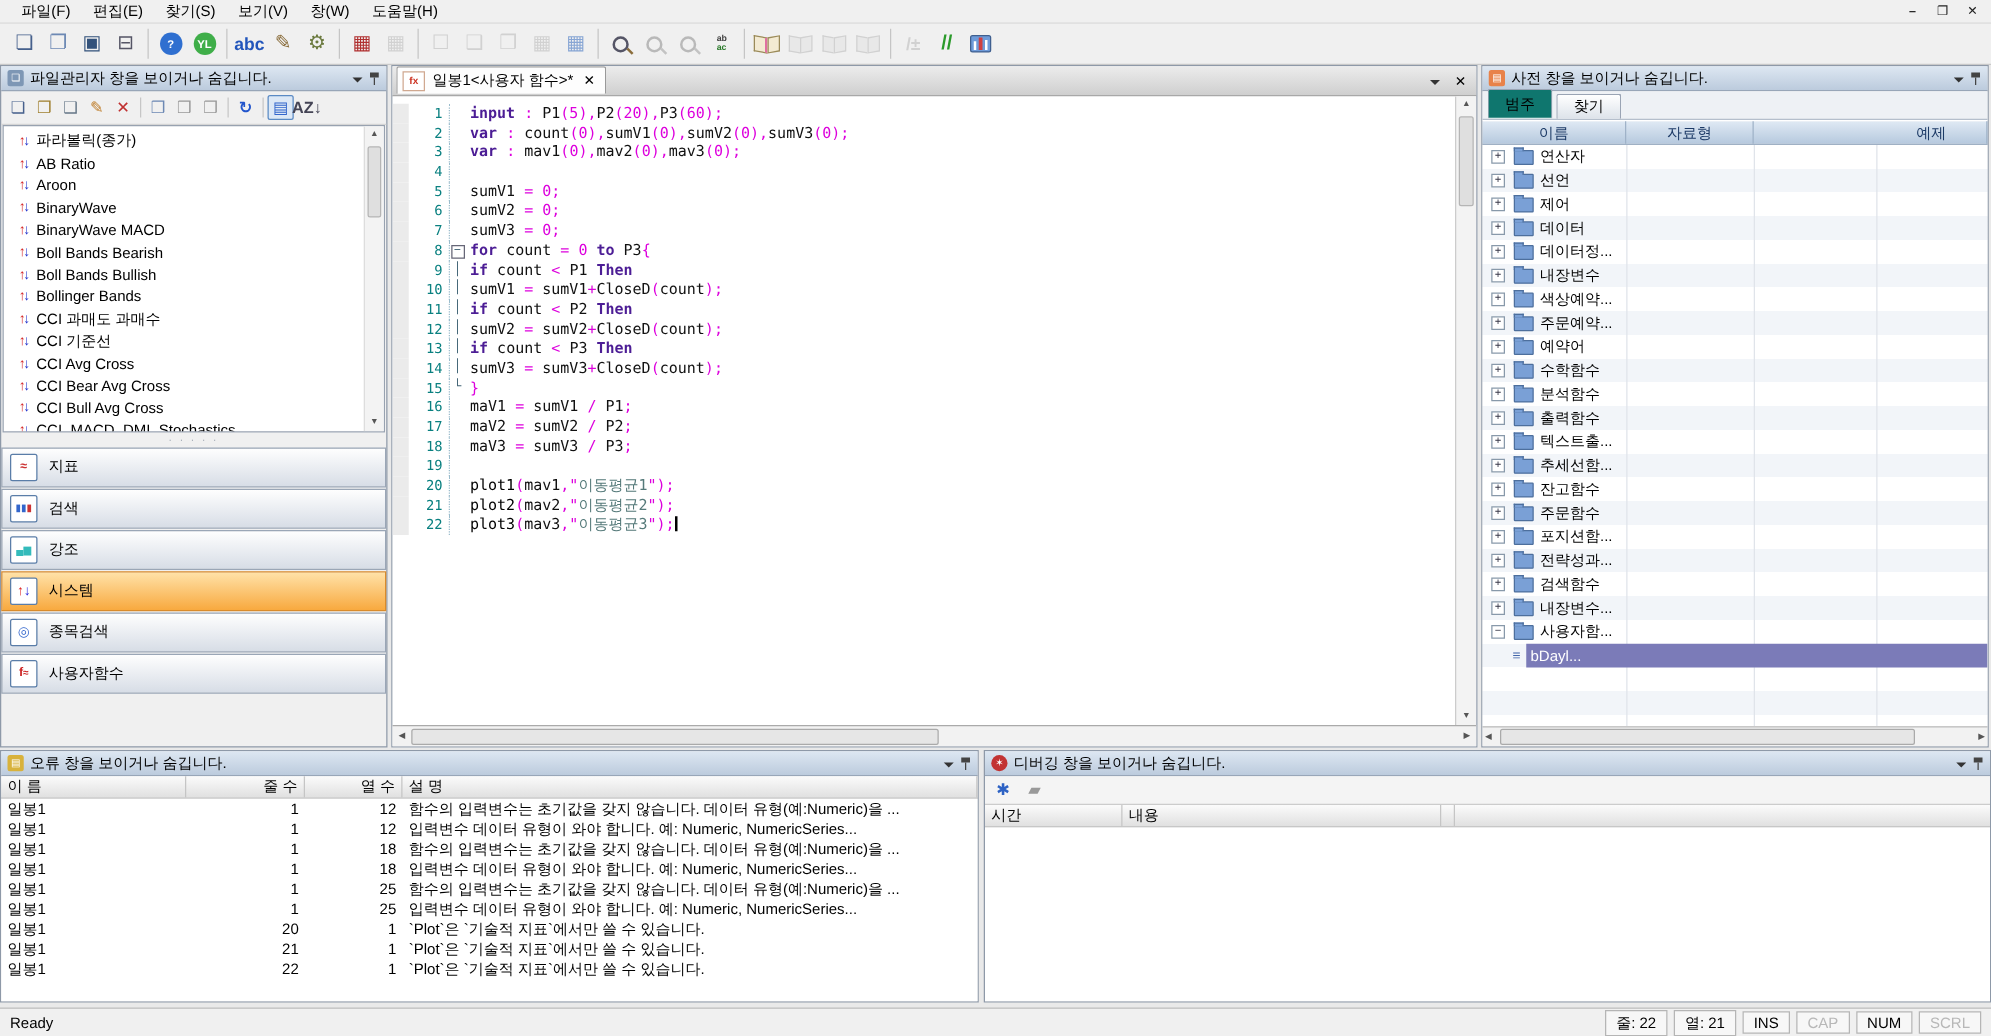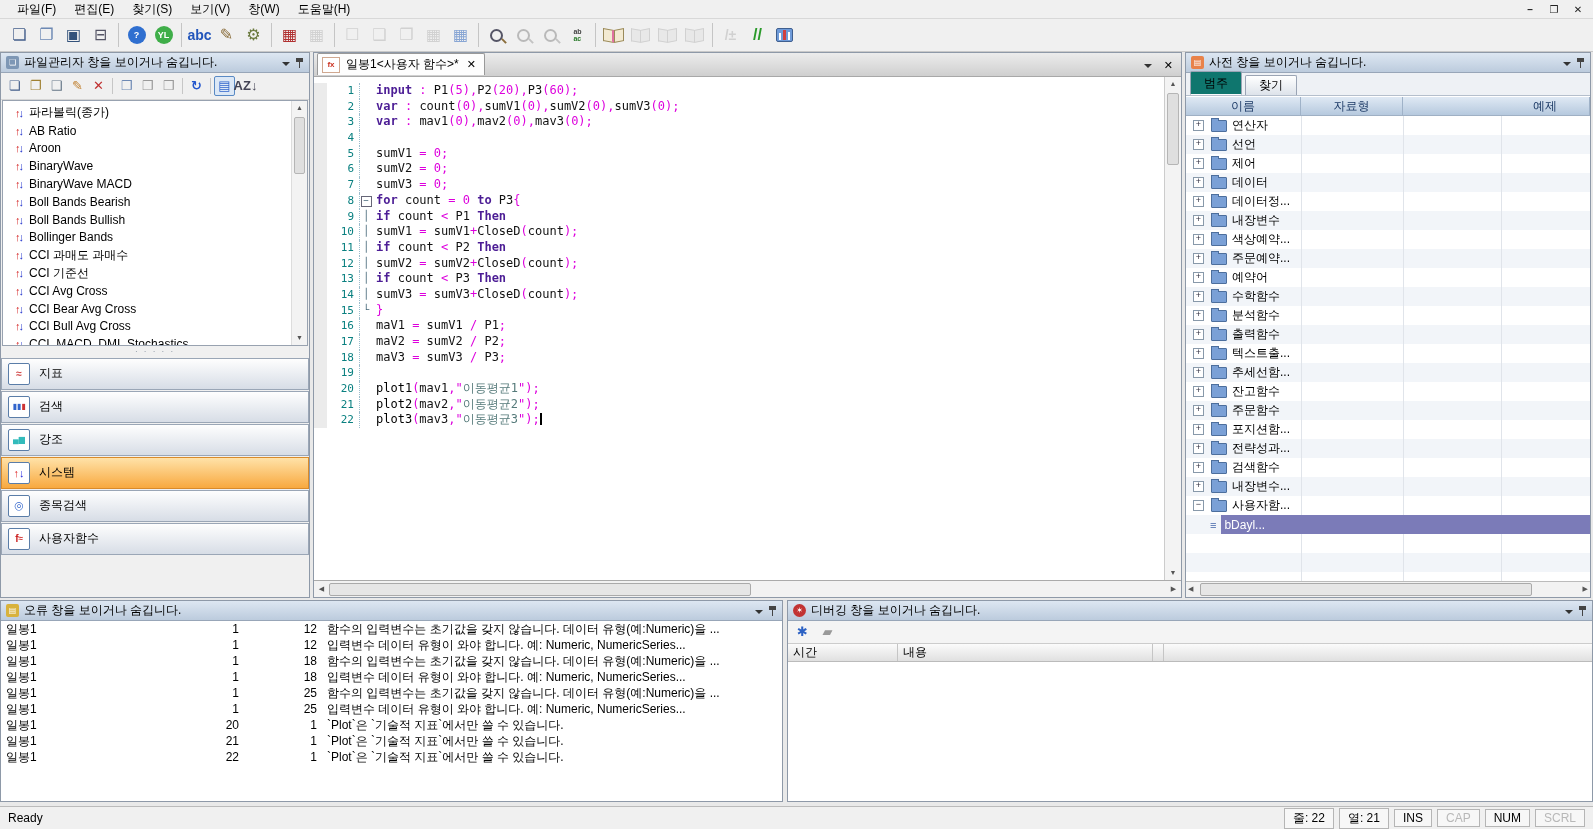--- a/index.html
+++ b/index.html
@@ -610,20 +610,26 @@
   </div>
 </div>
 
 <div class="panel" id="err">
   <div class="panelhead">
     <span class="phi phi-err">▤</span>
     <span class="ph-title">오류 창을 보이거나 숨깁니다.</span>
     <span class="ddarr"></span>
     <span class="pin"></span>
   </div>
+  <div class="tblhead" id="errcols">
+      <div class="thc c0">이 름</div>
+      <div class="thc c1 num">줄 수</div>
+      <div class="thc c2 num">열 수</div>
+      <div class="thc c3">설 명</div>
+    </div>
   <div class="rowsbox" id="errrows">
       <div class="erow">
         <span class="ec c0">일봉1</span>
         <span class="ec c1 num">1</span>
         <span class="ec c2 num">12</span>
         <span class="ec c3">함수의 입력변수는 초기값을 갖지 않습니다. 데이터 유형(예:Numeric)을 ...</span>
       </div>
       <div class="erow">
         <span class="ec c0">일봉1</span>
         <span class="ec c1 num">1</span>

